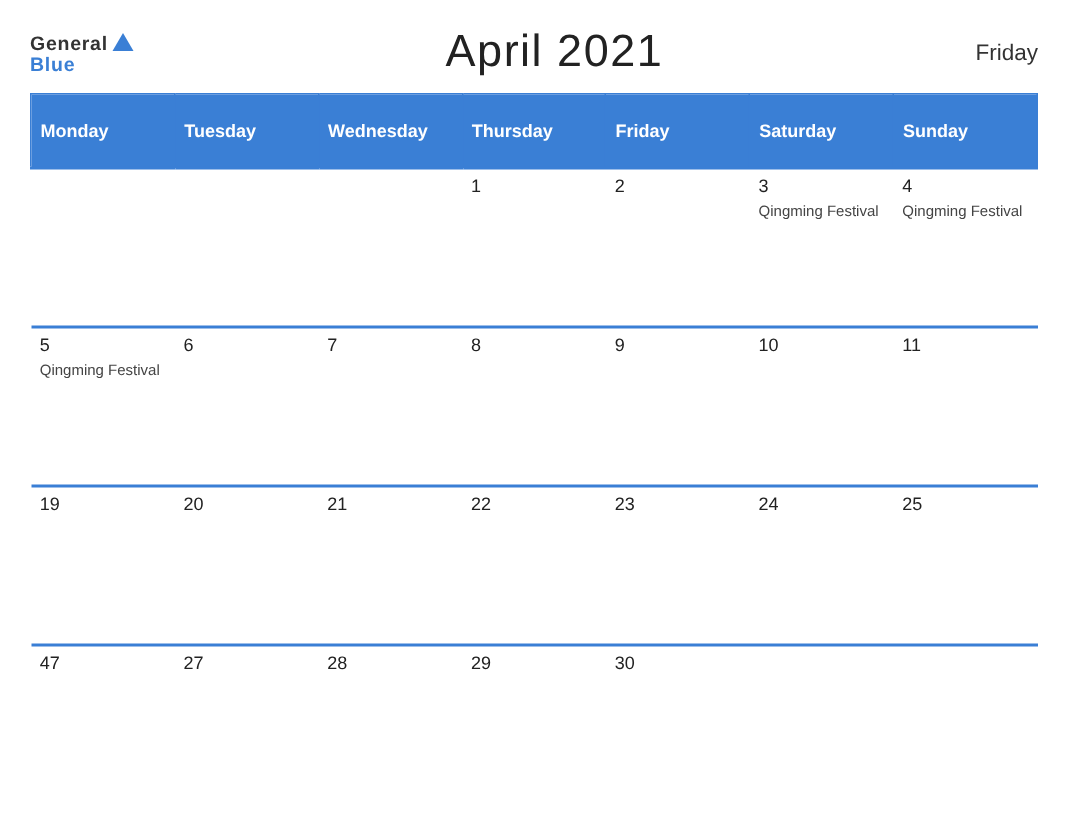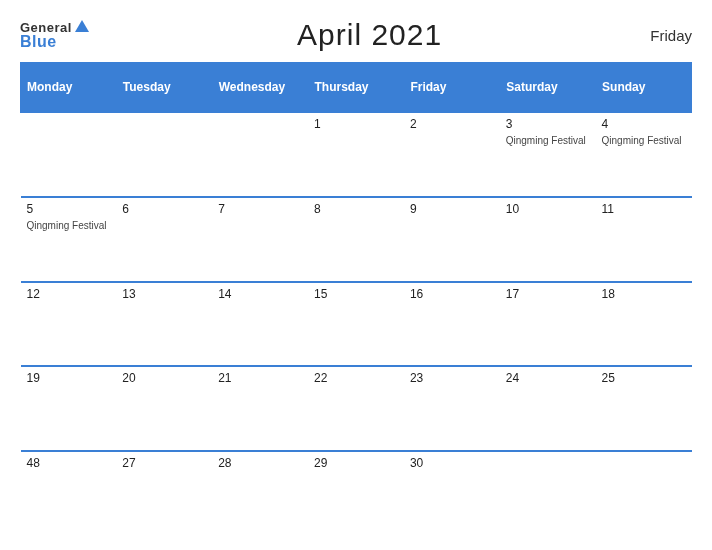--- a/index.html
+++ b/index.html
@@ -32,21 +32,21 @@
       flex-direction: column;
       line-height: 1;
     }
     .logo-general {
       font-size: 13px;
       font-weight: bold;
       color: #333;
       letter-spacing: 0.5px;
     }
     .logo-blue {
-      font-size: 16px;
+      font-size: 13px;
       font-weight: bold;
       color: #3a7fd5;
       letter-spacing: 0.5px;
     }
     .logo-triangle {
       display: inline-block;
       width: 0;
       height: 0;
       border-left: 7px solid transparent;
       border-right: 7px solid transparent;
@@ -182,67 +182,44 @@
           </td>
           <td>
             <span class="day-number">10</span>
           </td>
           <td>
             <span class="day-number">11</span>
           </td>
         </tr>
         <tr>
           <td>
-            <span class="day-number">12</span>
-          </td>
-          <td>
-            <span class="day-number">13</span>
-          </td>
-          <td>
-            <span class="day-number">14</span>
-          </td>
-          <td>
-            <span class="day-number">15</span>
-          </td>
-          <td>
-            <span class="day-number">16</span>
-          </td>
-          <td>
-            <span class="day-number">17</span>
-          </td>
-          <td>
-            <span class="day-number">18</span>
+            <span class="day-number">19</span>
+          </td>
+          <td>
+            <span class="day-number">20</span>
+          </td>
+          <td>
+            <span class="day-number">21</span>
+          </td>
+          <td>
+            <span class="day-number">22</span>
+          </td>
+          <td>
+            <span class="day-number">23</span>
+          </td>
+          <td>
+            <span class="day-number">24</span>
+          </td>
+          <td>
+            <span class="day-number">25</span>
           </td>
         </tr>
         <tr>
           <td>
-            <span class="day-number">19</span>
-          </td>
-          <td>
-            <span class="day-number">20</span>
-          </td>
-          <td>
-            <span class="day-number">21</span>
-          </td>
-          <td>
-            <span class="day-number">22</span>
-          </td>
-          <td>
-            <span class="day-number">23</span>
-          </td>
-          <td>
-            <span class="day-number">24</span>
-          </td>
-          <td>
-            <span class="day-number">25</span>
-          </td>
-        </tr>
-        <tr>
-          <td>
-            <span class="day-number">48</span>
+            <span class="day-number">47</span>
           </td>
           <td>
             <span class="day-number">27</span>
           </td>
           <td>
             <span class="day-number">28</span>
           </td>
           <td>
             <span class="day-number">29</span>
           </td>

